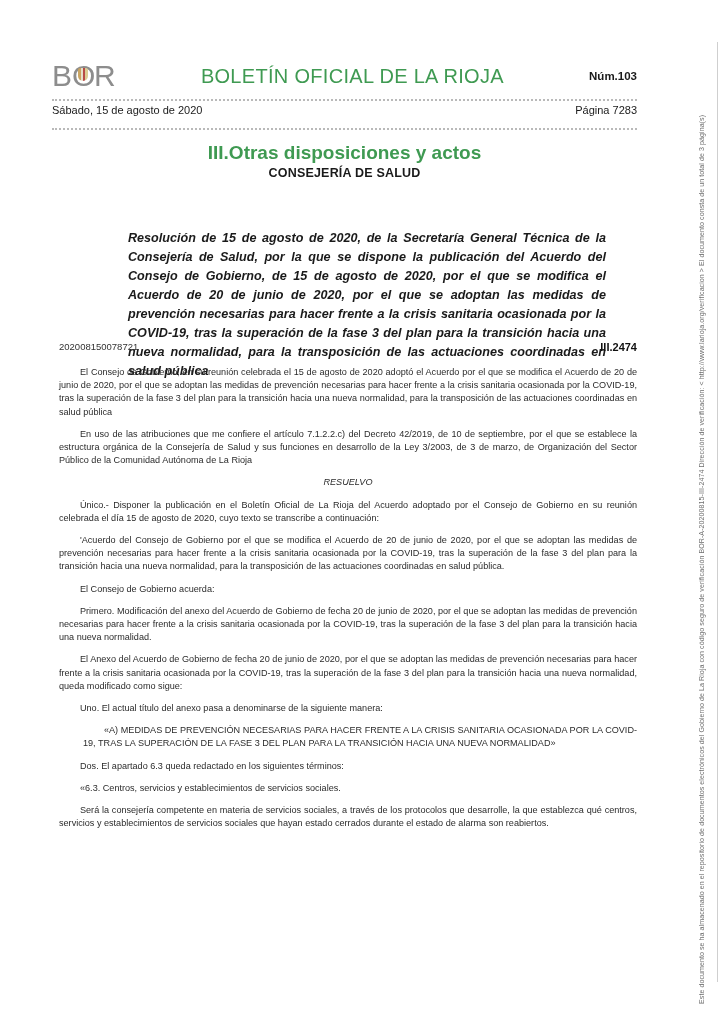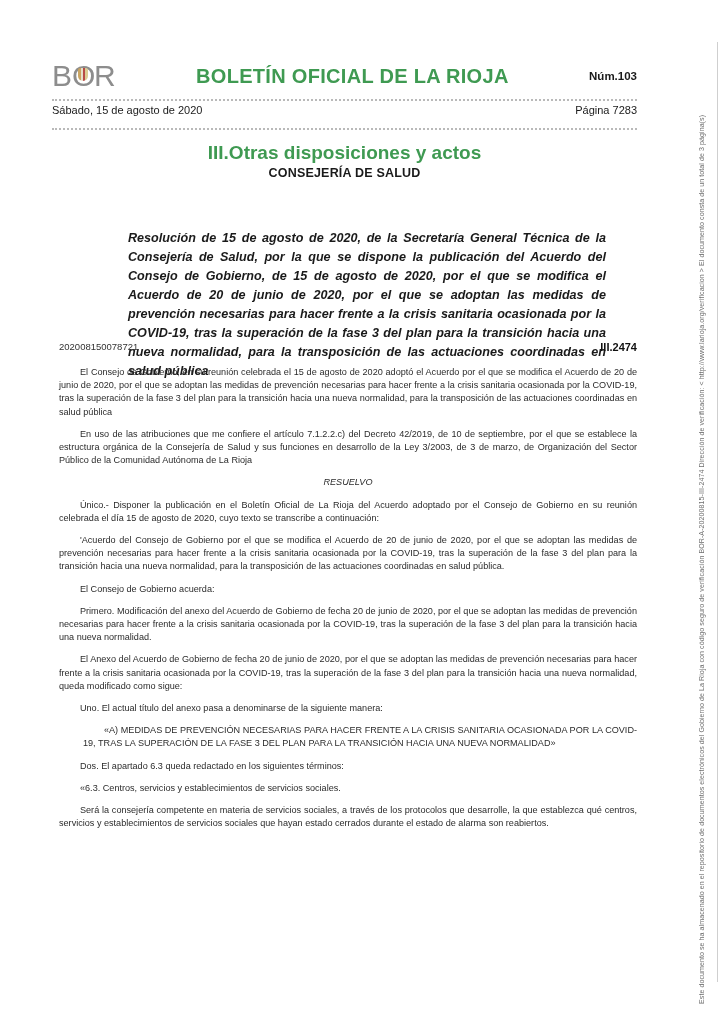--- a/index.html
+++ b/index.html
@@ -71,21 +71,21 @@
         to right,
         #c8a15a 0%, #c8a15a 26%,
         #e4ddc6 26%, #e4ddc6 48%,
         #b5413c 48%, #b5413c 72%,
         #d9c98e 72%, #d9c98e 100%);
     opacity: .95;
   }
   .masthead-title {
     color: #3f9a52;
     font-size: 20px;
-    font-weight: 700;
+    font-weight: 400;
     letter-spacing: .3px;
     white-space: nowrap;
   }
   .masthead-num {
     font-size: 11.5px;
     font-weight: 700;
     color: #1a1a1a;
     white-space: nowrap;
   }
 

